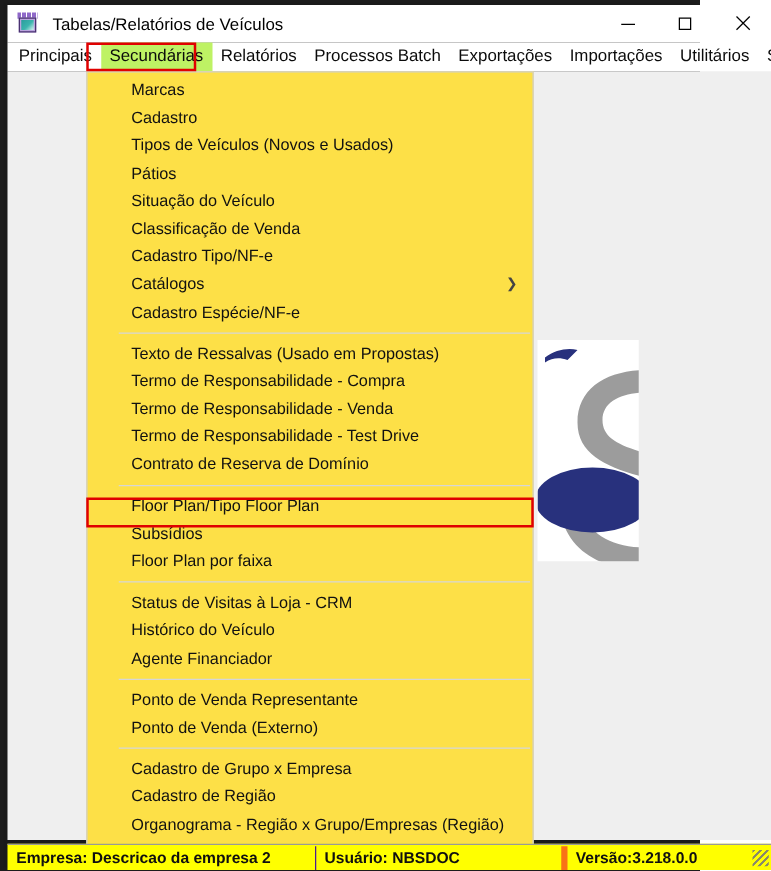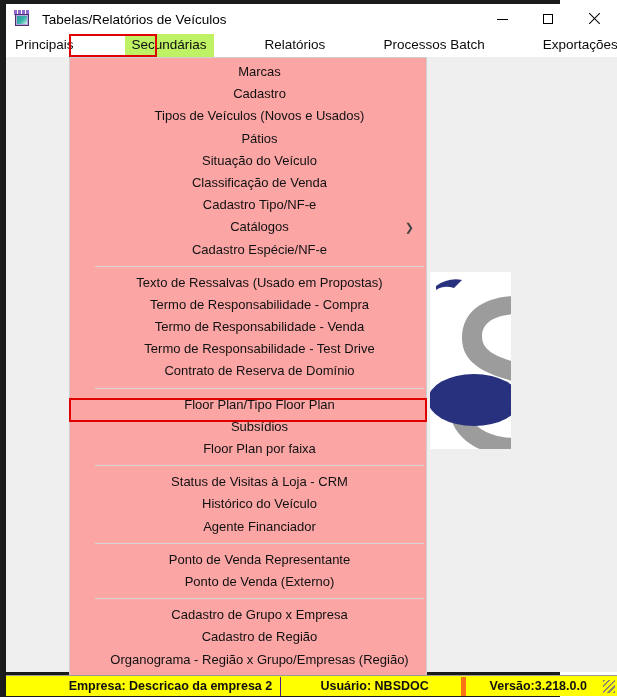--- a/index.html
+++ b/index.html
@@ -18,21 +18,20 @@
     position: absolute;
     left: 0; top: 0;
     width: 560px;
     height: 697px;
     background: #1a1a1a;      
     box-sizing: border-box;
     border-left: 3px solid #1c1c1c;
     border-right: 3px solid #1c1c1c;
     border-bottom: 3px solid #1c1c1c;
     border-top: 2px solid #1c1c1c;
-    text-align: center;
   }
 
   
   #titlebar {
     position: absolute;
     left: 3px; top: 2px;
     width: 611px;
     height: 30px;
     background: #ffffff;
     display: flex;
@@ -119,21 +118,20 @@
     position: absolute;
     left: 3px; top: 32px;
     width: 611px;
     height: 23px;
     background: #ffffff;
     display: flex;
     align-items: center;
     font-size: 13.5px;
     color: #0b0b0b;
     white-space: nowrap;
-    gap: 44px;
   }
   .menu-top {
     padding: 3px 7px 4px 7px;
     margin: 0 0px;
     line-height: 16px;
   }
   .menu-top.active {
     background: #bef264;
   }
   #menu-top-0 { margin-left: 2px; }
@@ -167,21 +165,21 @@
     overflow: hidden;
   }
   #logo svg { display: block; }
 
   
   #dropdown {
     position: absolute;
     left: 66px;
     top: 55px;
     width: 358px;
-    background: #fca5a5;
+    background: #fde047;
     border: 1px solid #cfcfcf;
     box-sizing: border-box;
     padding: 3px 0 8px 0;
     font-size: 13px;
     color: #111111;
   }
   .mi {
     height: 22.2px;
     line-height: 22.2px;
     padding-left: 35px;
@@ -231,21 +229,21 @@
     box-sizing: border-box;
   }
   .sb-cell {
     height: 19px;
     line-height: 19px;
     padding-left: 7px;
     box-sizing: border-box;
     overflow: hidden;
     white-space: nowrap;
   }
-  #sb-0 { width: 249px; border-right: 1px solid #4c1d95; margin-left: 48px; }
+  #sb-0 { width: 249px; border-right: 1px solid #4c1d95; }
   #sb-1 { width: 203px; border-right: 5px solid #f97316; }
   #sb-2 { width: 150px; }
   #sb-grip {
     margin-left: auto;
     width: 13px; height: 13px;
     margin-right: 2px;
     background:
       repeating-linear-gradient(135deg,
         #8a8a6a 0px, #8a8a6a 1.5px,
         rgba(0,0,0,0) 1.5px, rgba(0,0,0,0) 4px);

